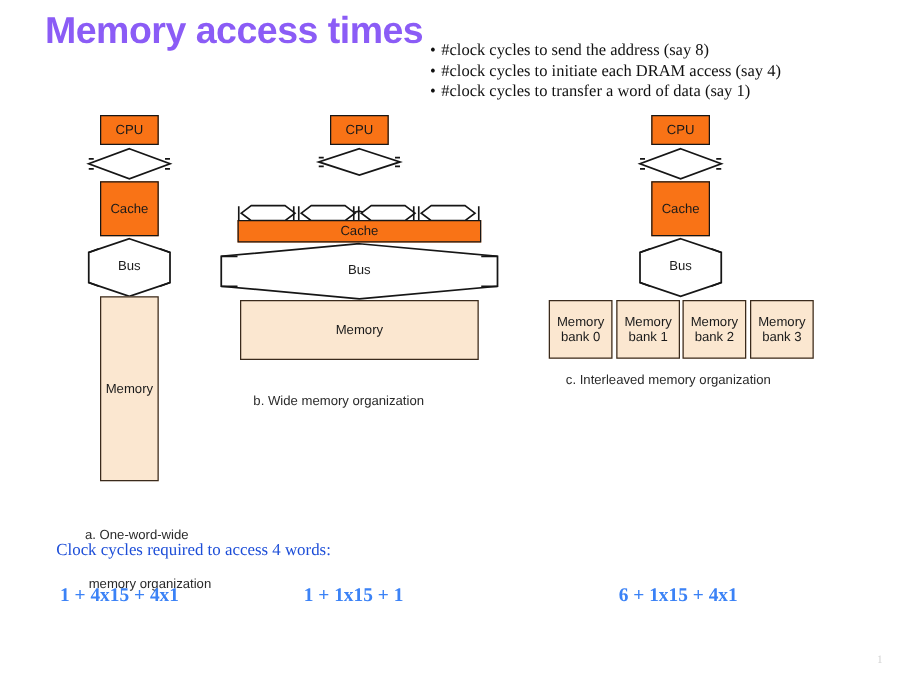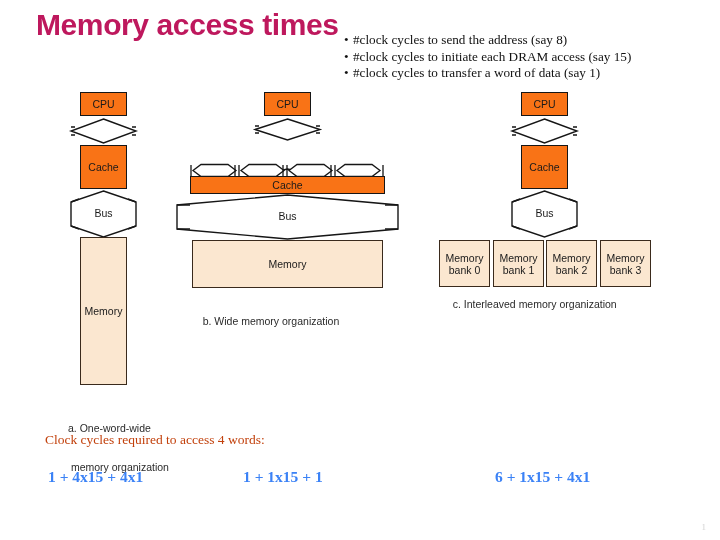--- a/index.html
+++ b/index.html
@@ -18,21 +18,21 @@
 
   
   #slide-title {
     position: absolute;
     left: 36px;
     top: 8px;
     font-family: "Liberation Sans", sans-serif;
     font-weight: bold;
     font-size: 30px;
     letter-spacing: -0.4px;
-    color: #be185d;
+    color: #8b5cf6;
     white-space: nowrap;
   }
 
   
   #bullet-list {
     position: absolute;
     left: 344px;
     top: 32px;
     width: 372px;
     font-family: "Liberation Serif", serif;
@@ -96,21 +96,21 @@
     white-space: pre;
   }
 
   
   #cycles-heading {
     position: absolute;
     left: 45px;
     top: 432px;
     font-family: "Liberation Serif", serif;
     font-size: 13.5px;
-    color: #c2410c;
+    color: #1d4ed8;
     white-space: nowrap;
   }
   .formula {
     position: absolute;
     top: 468px;
     font-family: Liberation Serif, serif;
     font-weight: bold;
     font-size: 15.5px;
     color: #3b82f6;
     white-space: nowrap;
@@ -133,21 +133,21 @@
 
 <div id="slide-title">Memory access times</div>
 
 <div id="bullet-list">
   <div class="bullet-row">
     <span class="bullet-dot">•</span>
     <span>#clock cycles to send the address (say 8)</span>
   </div>
   <div class="bullet-row">
     <span class="bullet-dot">•</span>
-    <span>#clock cycles to initiate each DRAM access (say 15)</span>
+    <span>#clock cycles to initiate each DRAM access (say 4)</span>
   </div>
   <div class="bullet-row">
     <span class="bullet-dot">•</span>
     <span>#clock cycles to transfer a word of data (say 1)</span>
   </div>
 </div>
 
 <div>
 
   <div class="node" style="left:80px; top:92px; width:47px; height:24px;">

